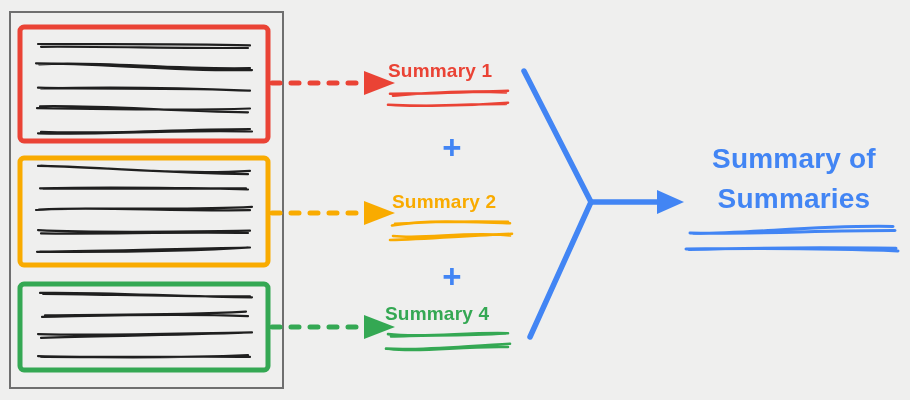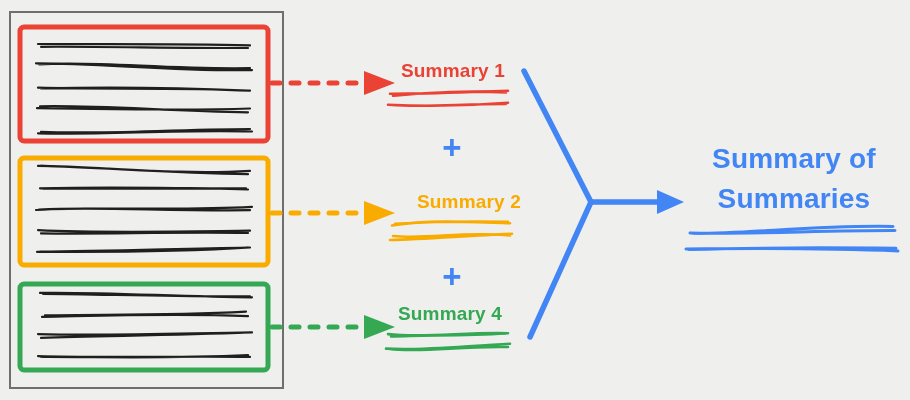--- a/index.html
+++ b/index.html
@@ -24,23 +24,23 @@
   .secbox.green{stroke:var(--green);}
   .dash{stroke-width:5;stroke-linecap:round;stroke-dasharray:8 11;fill:none;}
   .dash.red{stroke:var(--red);}
   .dash.orange{stroke:var(--orange);}
   .dash.green{stroke:var(--green);}
   .head{fill:var(--red);}
   .head.orange{fill:var(--orange);}
   .head.green{fill:var(--green);}
   .merge{fill:none;stroke:var(--blue);stroke-width:5.5;stroke-linecap:round;stroke-linejoin:round;}
   .mhead{fill:var(--blue);}
-  .label{position:absolute;width:130px;text-align:center;font-size:19px;font-weight:600;letter-spacing:0.2px;}
+  .label{position:absolute;width:130px;font-size:19px;font-weight:600;letter-spacing:0.2px;}
   .label.s1{left:388px;top:60px;color:var(--red);}
-  .label.s2{left:404px;top:191px;color:var(--orange);}
+  .label.s2{left:392px;top:191px;color:var(--orange);}
   .label.s3{left:385px;top:303px;color:var(--green);}
   .plus{position:absolute;width:34px;text-align:center;font-size:33px;font-weight:700;color:var(--blue);line-height:34px;}
   .plus.p1{left:435px;top:131px;}
   .plus.p2{left:435px;top:260px;}
   .result{position:absolute;left:676px;top:139px;width:236px;text-align:center;
           font-size:28px;font-weight:700;line-height:40px;color:var(--blue);letter-spacing:0.2px;}
 </style>
 </head>
 <body>
 

